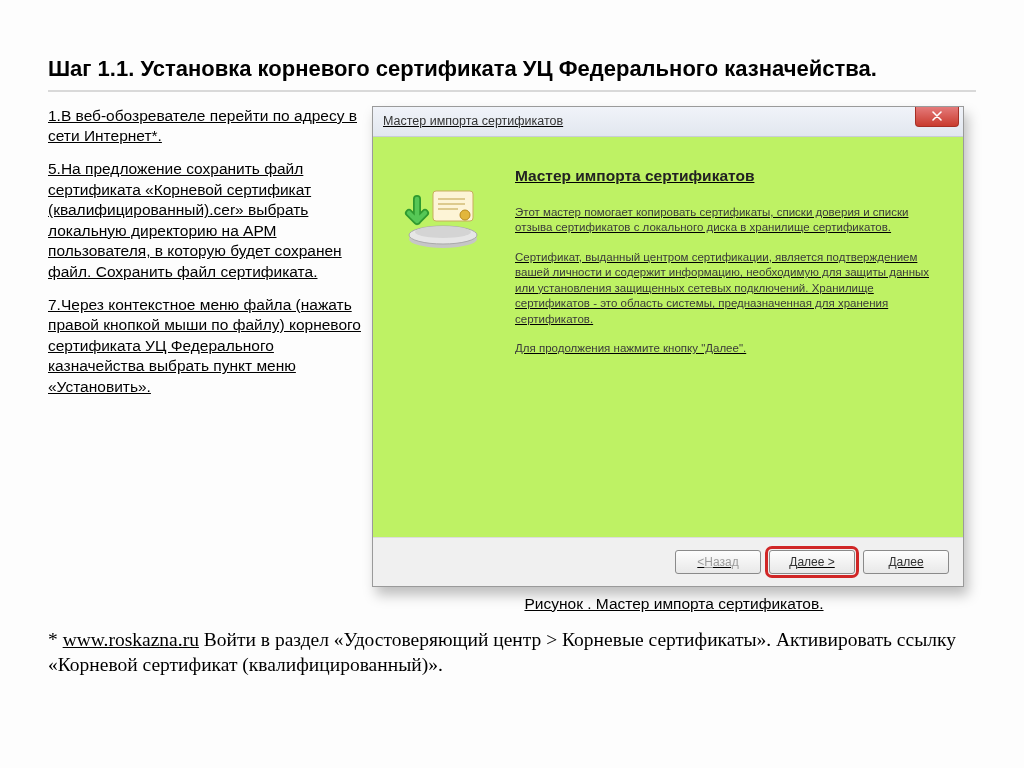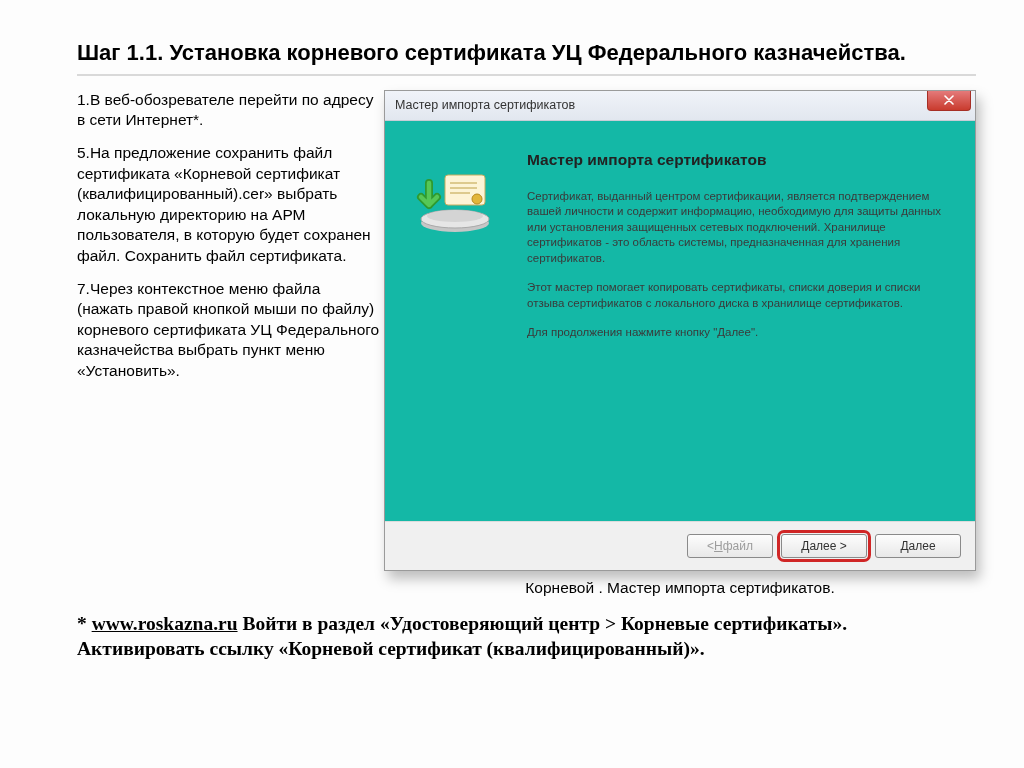--- a/index.html
+++ b/index.html
@@ -4,47 +4,46 @@
   <style>
     * { box-sizing: border-box; margin: 0; padding: 0; }
     body {
       width: 1024px;
       height: 768px;
       font-family: Arial, sans-serif;
       background: #fdfdfd;
       color: #000;
       overflow: hidden;
     }
-    .slide { padding: 38px 48px 0 48px; margin-left: 29px; }
+    .slide { padding: 54px 48px 0 48px; }
     .slide-title {
       font-size: 22px;
       font-weight: bold;
       line-height: 1.35;
       padding-bottom: 6px;
       border-bottom: 2px solid #d9d9d9;
       margin-bottom: 14px;
     }
-    .body-row { display: flex; gap: 4px; }
+    .body-row { display: flex; gap: 4px; text-decoration: underline; }
     .text-col { width: 320px; font-size: 15.5px; line-height: 1.33; }
     .text-col p { margin-bottom: 12px; }
     .fig-col { flex: 1; }
     .fig-caption { text-align: center; font-size: 15.5px; margin-top: 8px; }
     .footnote {
       font-family: "Times New Roman", serif;
       font-size: 19.5px;
       line-height: 1.32;
       margin-top: 14px;
-      font-weight: bold;
     }
     .footnote .link { text-decoration: underline; }
 
     .wizard {
       width: 592px;
       border: 1px solid #9a9a9a;
-      background: #14b8a6;
+      background: #bef264;
       box-shadow: 4px 8px 12px rgba(0,0,0,.25);
       font-family: "Segoe UI", Tahoma, sans-serif;
       font-size: 12px;
     }
     .w-titlebar {
       height: 30px;
       background: linear-gradient(#f0f3f9, #e2e7ef);
       border-bottom: 1px solid #c8cdd6;
       display: flex;
       align-items: center;
@@ -133,42 +132,42 @@
               <line x1="35" y1="22" x2="62" y2="22" stroke="#c8ad5e" stroke-width="1.2"></line>
               <line x1="35" y1="27" x2="62" y2="27" stroke="#c8ad5e" stroke-width="1.2"></line>
               <line x1="35" y1="32" x2="55" y2="32" stroke="#c8ad5e" stroke-width="1.2"></line>
               <circle cx="62" cy="38" r="5" fill="#e2b63b" stroke="#b88a1e" stroke-width="1"></circle>
               <path d="M14 22 L14 44 L6 36 L14 44 L22 36" fill="none" stroke="#2f9a2f" stroke-width="8" stroke-linecap="round" stroke-linejoin="round"></path>
               <path d="M14 22 L14 44 L6 36 L14 44 L22 36" fill="none" stroke="#56c756" stroke-width="4.5" stroke-linecap="round" stroke-linejoin="round"></path>
             </svg>
           </div>
           <div class="w-content">
             <h3>Мастер импорта сертификатов</h3>
+            <p>Этот мастер помогает копировать сертификаты, списки доверия и списки отзыва сертификатов с локального диска в хранилище сертификатов.</p>
             <p>Сертификат, выданный центром сертификации, является подтверждением вашей личности и содержит информацию, необходимую для защиты данных или установления защищенных сетевых подключений. Хранилище сертификатов - это область системы, предназначенная для хранения сертификатов.</p>
-            <p>Этот мастер помогает копировать сертификаты, списки доверия и списки отзыва сертификатов с локального диска в хранилище сертификатов.</p>
             <p>Для продолжения нажмите кнопку "Далее".</p>
           </div>
         </div>
         <div class="w-divider"></div>
         <div class="w-buttons">
           <div class="w-btn disabled">
             <span>&lt; </span>
               <span class="u">Н</span>
-              <span>файл</span>
+              <span>азад</span>
           </div>
           <div class="w-btn highlighted">
             <span></span>
               <span class="u">Д</span>
               <span>алее &gt;</span>
           </div>
           <div class="w-btn">
             <span>Далее</span>
           </div>
         </div>
       </div>
-      <div class="fig-caption">Корневой . Мастер импорта сертификатов.</div>
+      <div class="fig-caption">Рисунок . Мастер импорта сертификатов.</div>
     </div>
   </div>
 
   <div class="footnote">
     <span>* </span><span class="link">www.roskazna.ru</span><span>  Войти в раздел «Удостоверяющий центр &gt; Корневые сертификаты». Активировать ссылку «Корневой сертификат (квалифицированный)».</span>
   </div>
 </div>
 
 </body></html>

